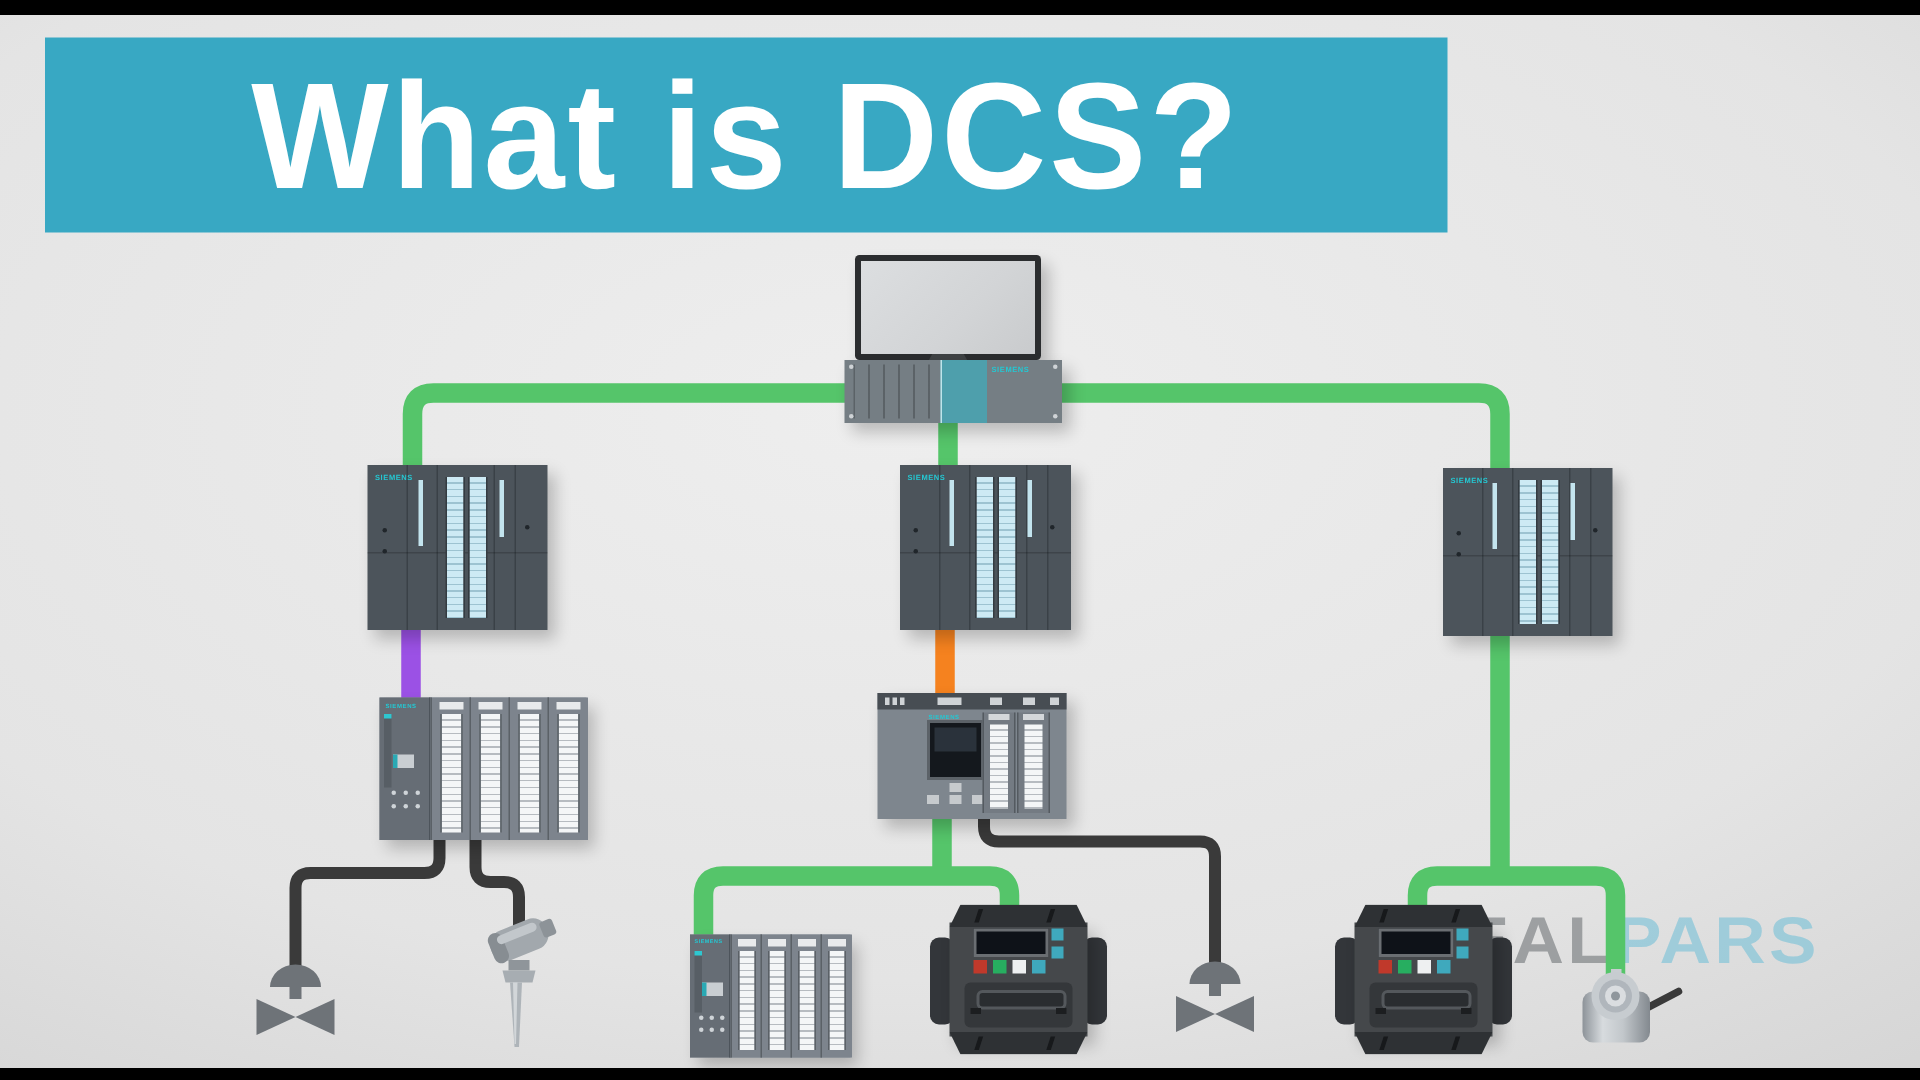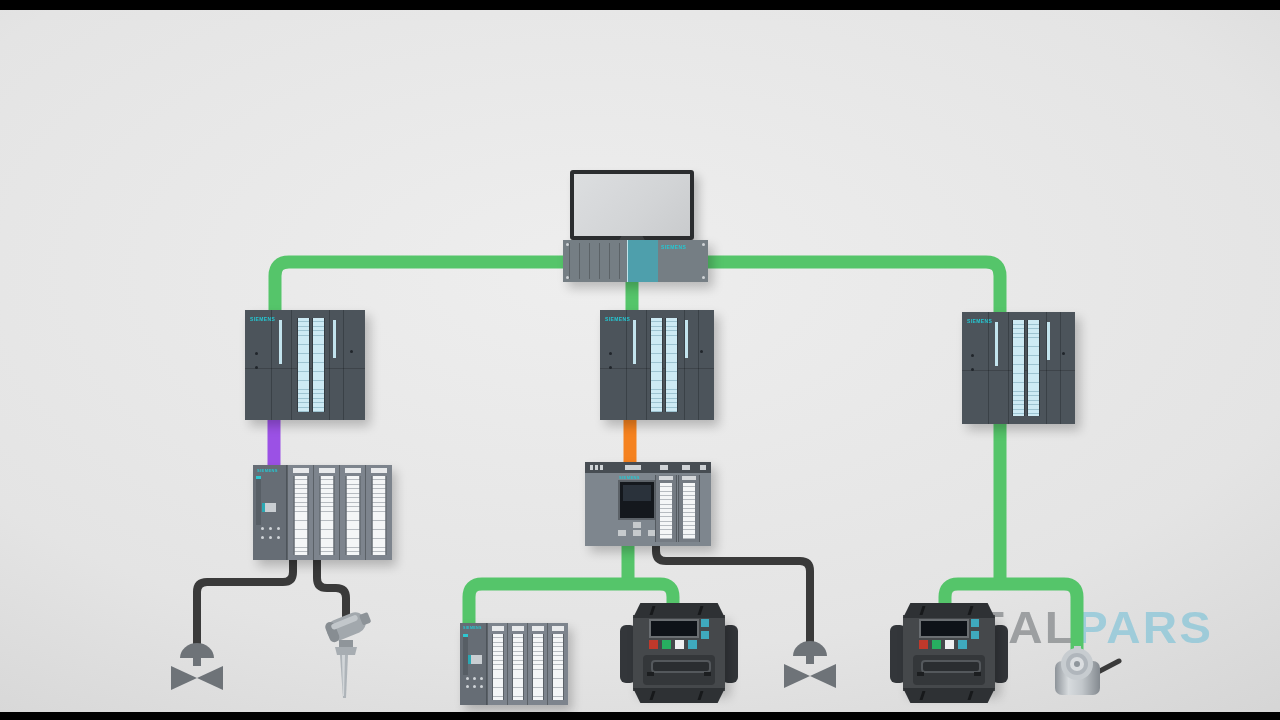--- a/index.html
+++ b/index.html
@@ -88,20 +88,23 @@
   .vfd .panel .handle{position:absolute;left:8px;top:5px;width:56px;height:9px;border:2px solid #54585c;border-radius:4px;background:#2a2d30;}
   .vfd .panel .latch{position:absolute;width:7px;height:4px;background:#1c1e20;}
   
   svg{display:block;}
 </style>
 </head>
 <body>
 
 <div id="stage">
 
+  <div class="abs" id="banner">
+    <div class="t">What is DCS?</div>
+  </div>
 
   <div class="abs" id="watermark"><span class="w1">REAL</span><span class="w2">PARS</span></div>
 
   <svg class="abs" id="cables" viewBox="0 0 1280 720" fill="none">
 
     <path stroke-width="13" stroke-linejoin="round" d="M 275 318 L 275 276 Q 275 262 289 262 L 986 262 Q 1000 262 1000 276 L 1000 318" stroke="#55c56a"></path>
     <path stroke-width="13" d="M 632 248 L 632 318" stroke="#55c56a"></path>
     <path stroke-width="13" d="M 1000 418 L 1000 584" stroke="#55c56a"></path>
     <path stroke-width="13" stroke-linejoin="round" d="M 945 612 L 945 597 Q 945 584 958 584 L 1064 584 Q 1077 584 1077 597 L 1077 652" stroke="#55c56a"></path>
     <path stroke-width="13" d="M 628 538 L 628 584" stroke="#55c56a"></path>

